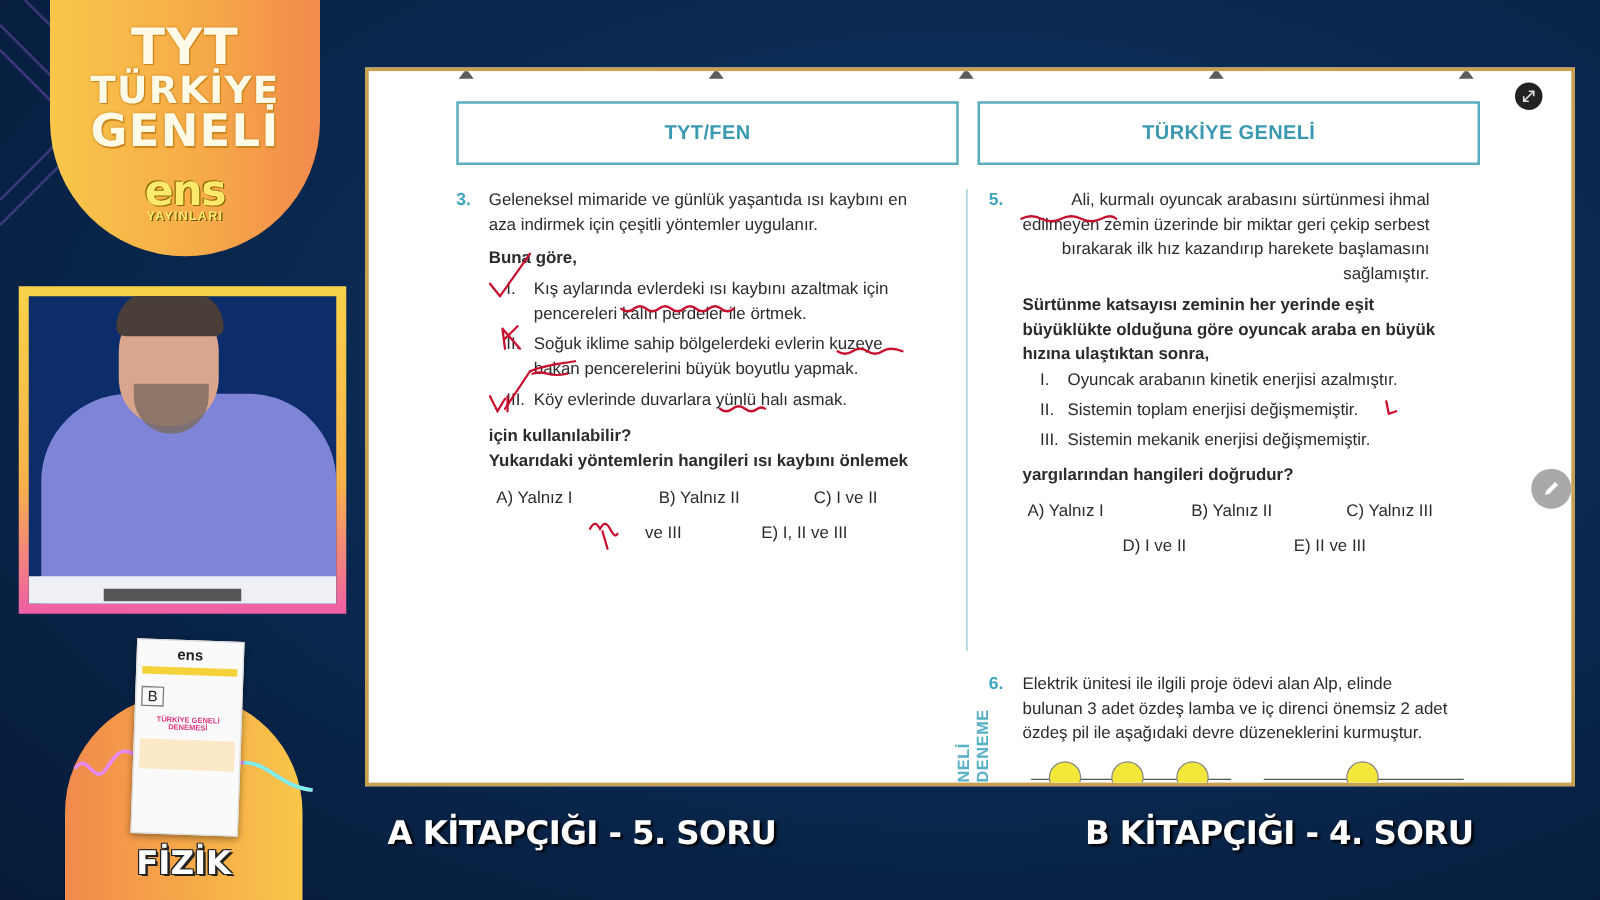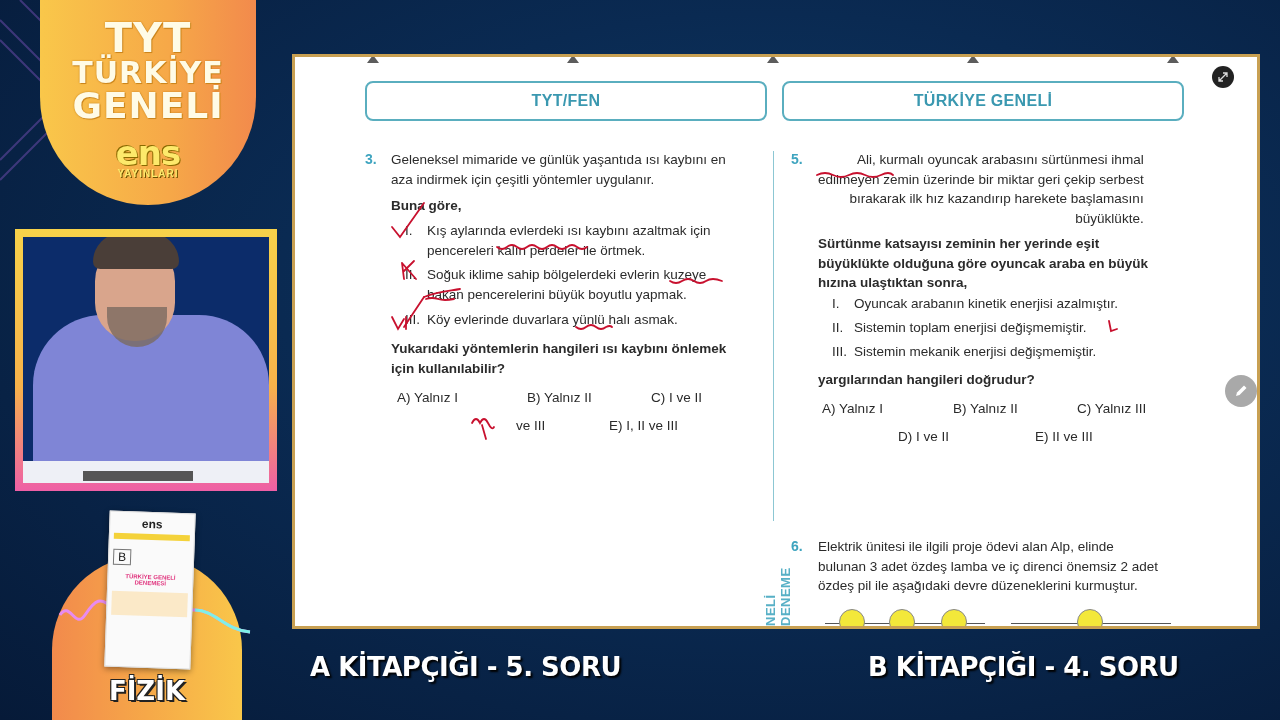--- a/index.html
+++ b/index.html
@@ -102,22 +102,22 @@
     overflow: hidden;
   }
   .doc-page { position: absolute; left: 0; top: 0; width: 100%; height: 100%; background: #fff; }
   .tick-marks { position: absolute; top: 0; left: 0; width: 100%; height: 8px; }
   .tick { position: absolute; top: -2px; width: 12px; height: 8px; }
   .tick::before {
     content: ""; position: absolute; left: 0; top: 0; border-left: 6px solid transparent;
     border-right: 6px solid transparent; border-bottom: 8px solid #333; opacity: .8;
   }
   .section-header {
-    position: absolute; top: 24px; height: 40px;
-    border: 2px solid #5aaebf; border-radius: 8px;
+    position: absolute; top: 24px; height: 51px;
+    border: 2px solid #5aaebf; border-radius: 0;
     display: flex; align-items: center; justify-content: center;
     color: #3a98b0; font-weight: bold; font-size: 16px; letter-spacing: .3px;
   }
   .divider-v {
     position: absolute; left: 478px; top: 94px; width: 1px; height: 370px; background: #8cc7d3;
   }
   .q-num { position: absolute; color: #3ea4bf; font-weight: bold; font-size: 14px; }
   .q-text { position: absolute; color: #2b2b2b; font-size: 13.5px; line-height: 19.5px; }
   .q-bold { font-weight: bold; }
   .roman-item { position: absolute; font-size: 13.5px; color: #2b2b2b; line-height: 20px; }
@@ -222,22 +222,22 @@
     </div>
     <div class="roman-item" style="left:110px; top:208px;">
       <span class="rn">II.</span><span>Soğuk iklime sahip bölgelerdeki evlerin kuzeye</span>
       <div style="padding-left:22px">bakan pencerelerini büyük boyutlu yapmak.</div>
     </div>
     <div class="roman-item" style="left:110px; top:253px;">
       <span class="rn">III.</span><span>Köy evlerinde duvarlara yünlü halı asmak.</span>
     </div>
 
     <div class="q-text q-bold" style="left:96px; top:282px;">
+      <div>için kullanılabilir?</div>
       <div>Yukarıdaki yöntemlerin hangileri ısı kaybını önlemek</div>
-      <div>için kullanılabilir?</div>
     </div>
 
     <div class="choice" style="left:102px; top:333px;">A) Yalnız I</div>
     <div class="choice" style="left:232px; top:333px;">B) Yalnız II</div>
     <div class="choice" style="left:356px; top:333px;">C) I ve II</div>
     <div class="choice" style="left:221px; top:361px;">ve III</div>
     <div class="choice" style="left:314px; top:361px;">E) I, II ve III</div>
 
     <svg class="ink" style="left:95px; top:140px;" width="340" height="250">
       <g fill="none" stroke="#c8102e" stroke-width="1.8" stroke-linecap="round">
@@ -252,21 +252,21 @@
         <path d="M186 130 q5 4 10 0 q5 -4 10 0 q5 4 10 0 q4 -2 6 0"></path>
         <path d="M82 226 q4 -8 8 0 q4 -8 8 0 q4 8 6 4 M92 228 l4 14"></path>
       </g>
     </svg>
 
     <div class="q-num" style="left:496px; top:94px;">5.</div>
     <div class="q-text" style="left:523px; top:93px;text-align:right;">
       <div>Ali, kurmalı oyuncak arabasını sürtünmesi ihmal</div>
       <div>edilmeyen zemin üzerinde bir miktar geri çekip serbest</div>
       <div>bırakarak ilk hız kazandırıp harekete başlamasını</div>
-      <div>büyüklükte.</div>
+      <div>sağlamıştır.</div>
     </div>
     <div class="q-text q-bold" style="left:523px; top:177px;">
       <div>Sürtünme katsayısı zeminin her yerinde eşit</div>
       <div>büyüklükte olduğuna göre oyuncak araba en büyük</div>
       <div>hızına ulaştıktan sonra,</div>
     </div>
 
     <div class="roman-item" style="left:537px; top:237px;">
       <span class="rn">I.</span><span>Oyuncak arabanın kinetik enerjisi azalmıştır.</span>
     </div>

